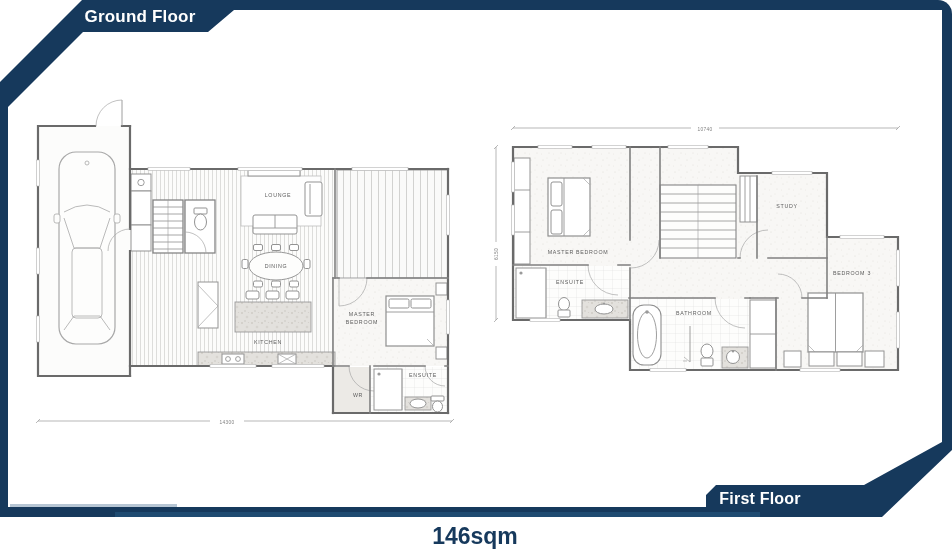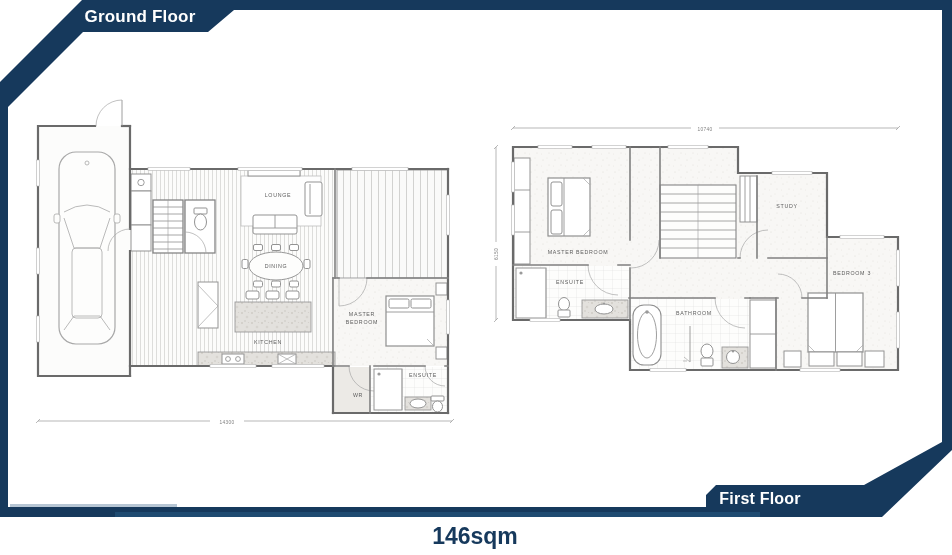--- a/index.html
+++ b/index.html
@@ -1,17 +1,17 @@
 <!DOCTYPE html>
 <html><head>
 <meta charset="utf-8">
 <style>
   html,body{margin:0;padding:0;background:#ffffff;}
   .stage{position:relative;width:952px;height:555px;background:#ffffff;overflow:hidden;
-         font-family:"Liberation Sans",sans-serif;}
+         font-family:"Liberation Sans",sans-serif;border-radius:14px;}
   .stage svg{position:absolute;left:0;top:0;}
   text{font-family:"Liberation Sans",sans-serif;}
   .rlabel{font-size:5.3px;fill:#5c5c5c;letter-spacing:.7px;}
   .dim{font-size:4.8px;fill:#808080;letter-spacing:.3px;}
   .banner-t{font-size:17px;font-weight:600;fill:#ffffff;letter-spacing:.2px;}
   .banner-t2{font-size:16px;font-weight:600;fill:#ffffff;letter-spacing:.2px;}
   .area-t{font-size:23px;font-weight:700;fill:#16395c;}
   .wx{stroke:#6a6a6a;stroke-width:2.2;fill:none;stroke-linecap:square;}
   .wi{stroke:#808080;stroke-width:1.6;fill:none;stroke-linecap:square;}
   .fx{stroke:#939393;stroke-width:1;fill:#ffffff;}

